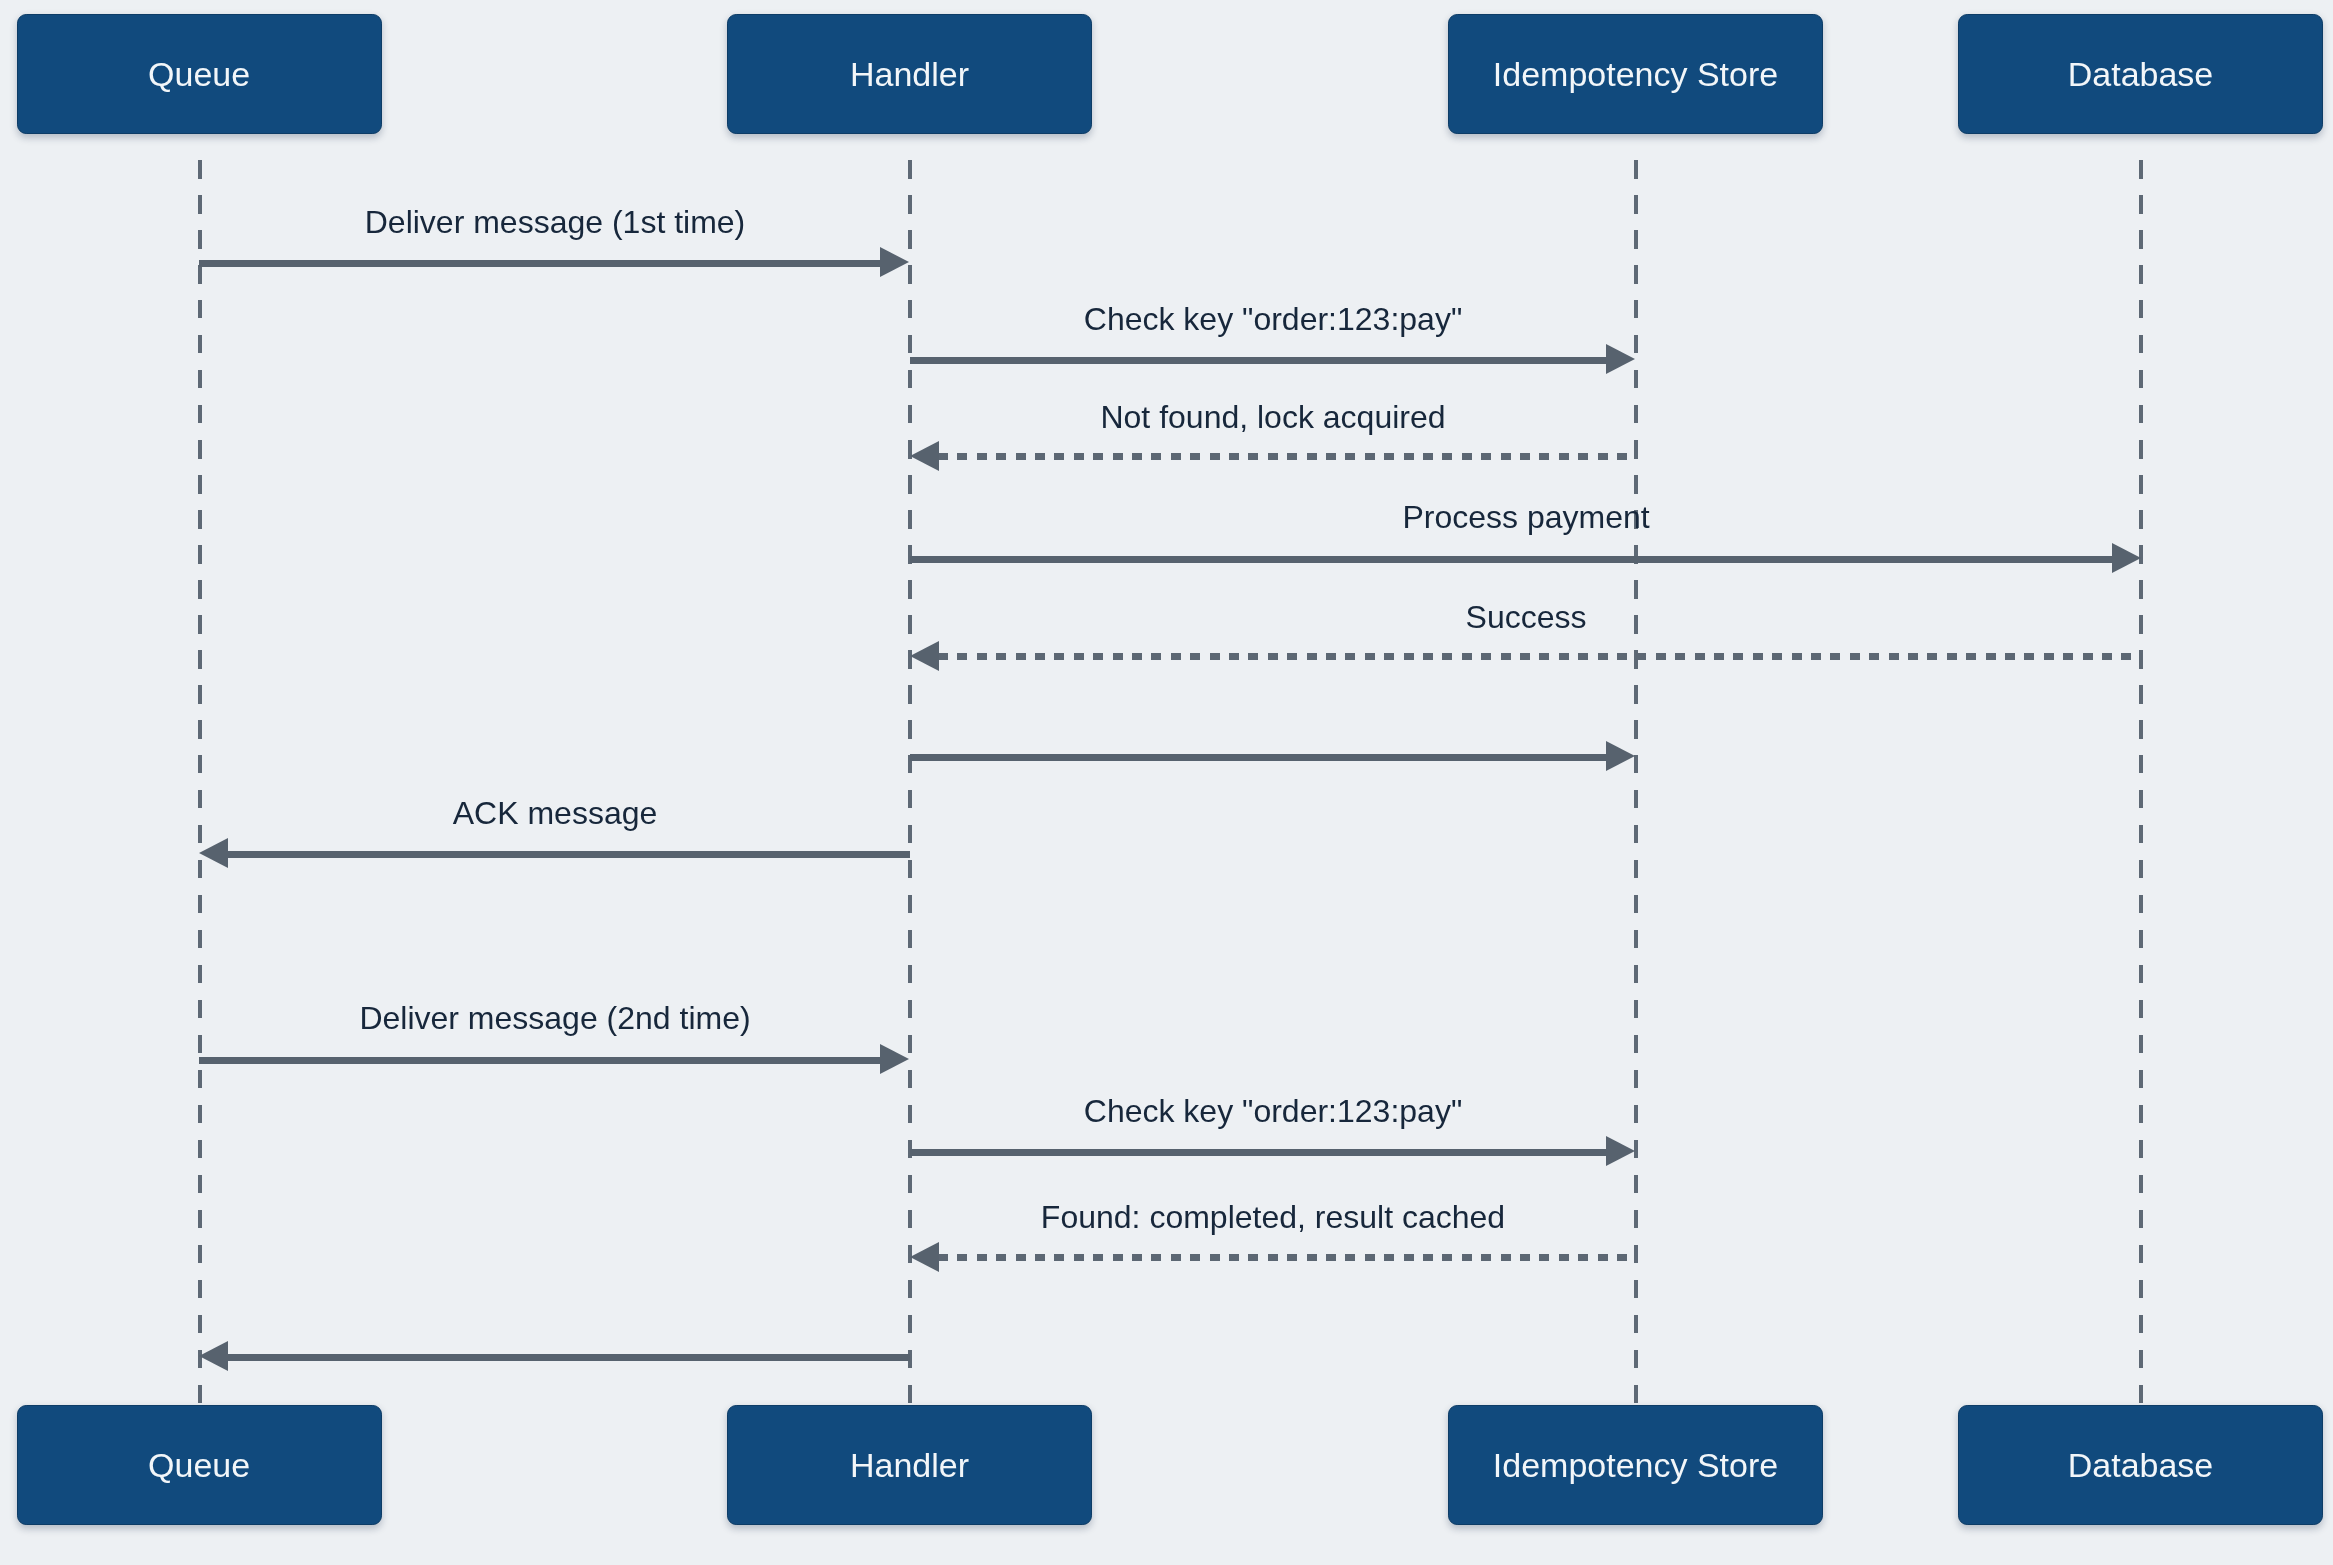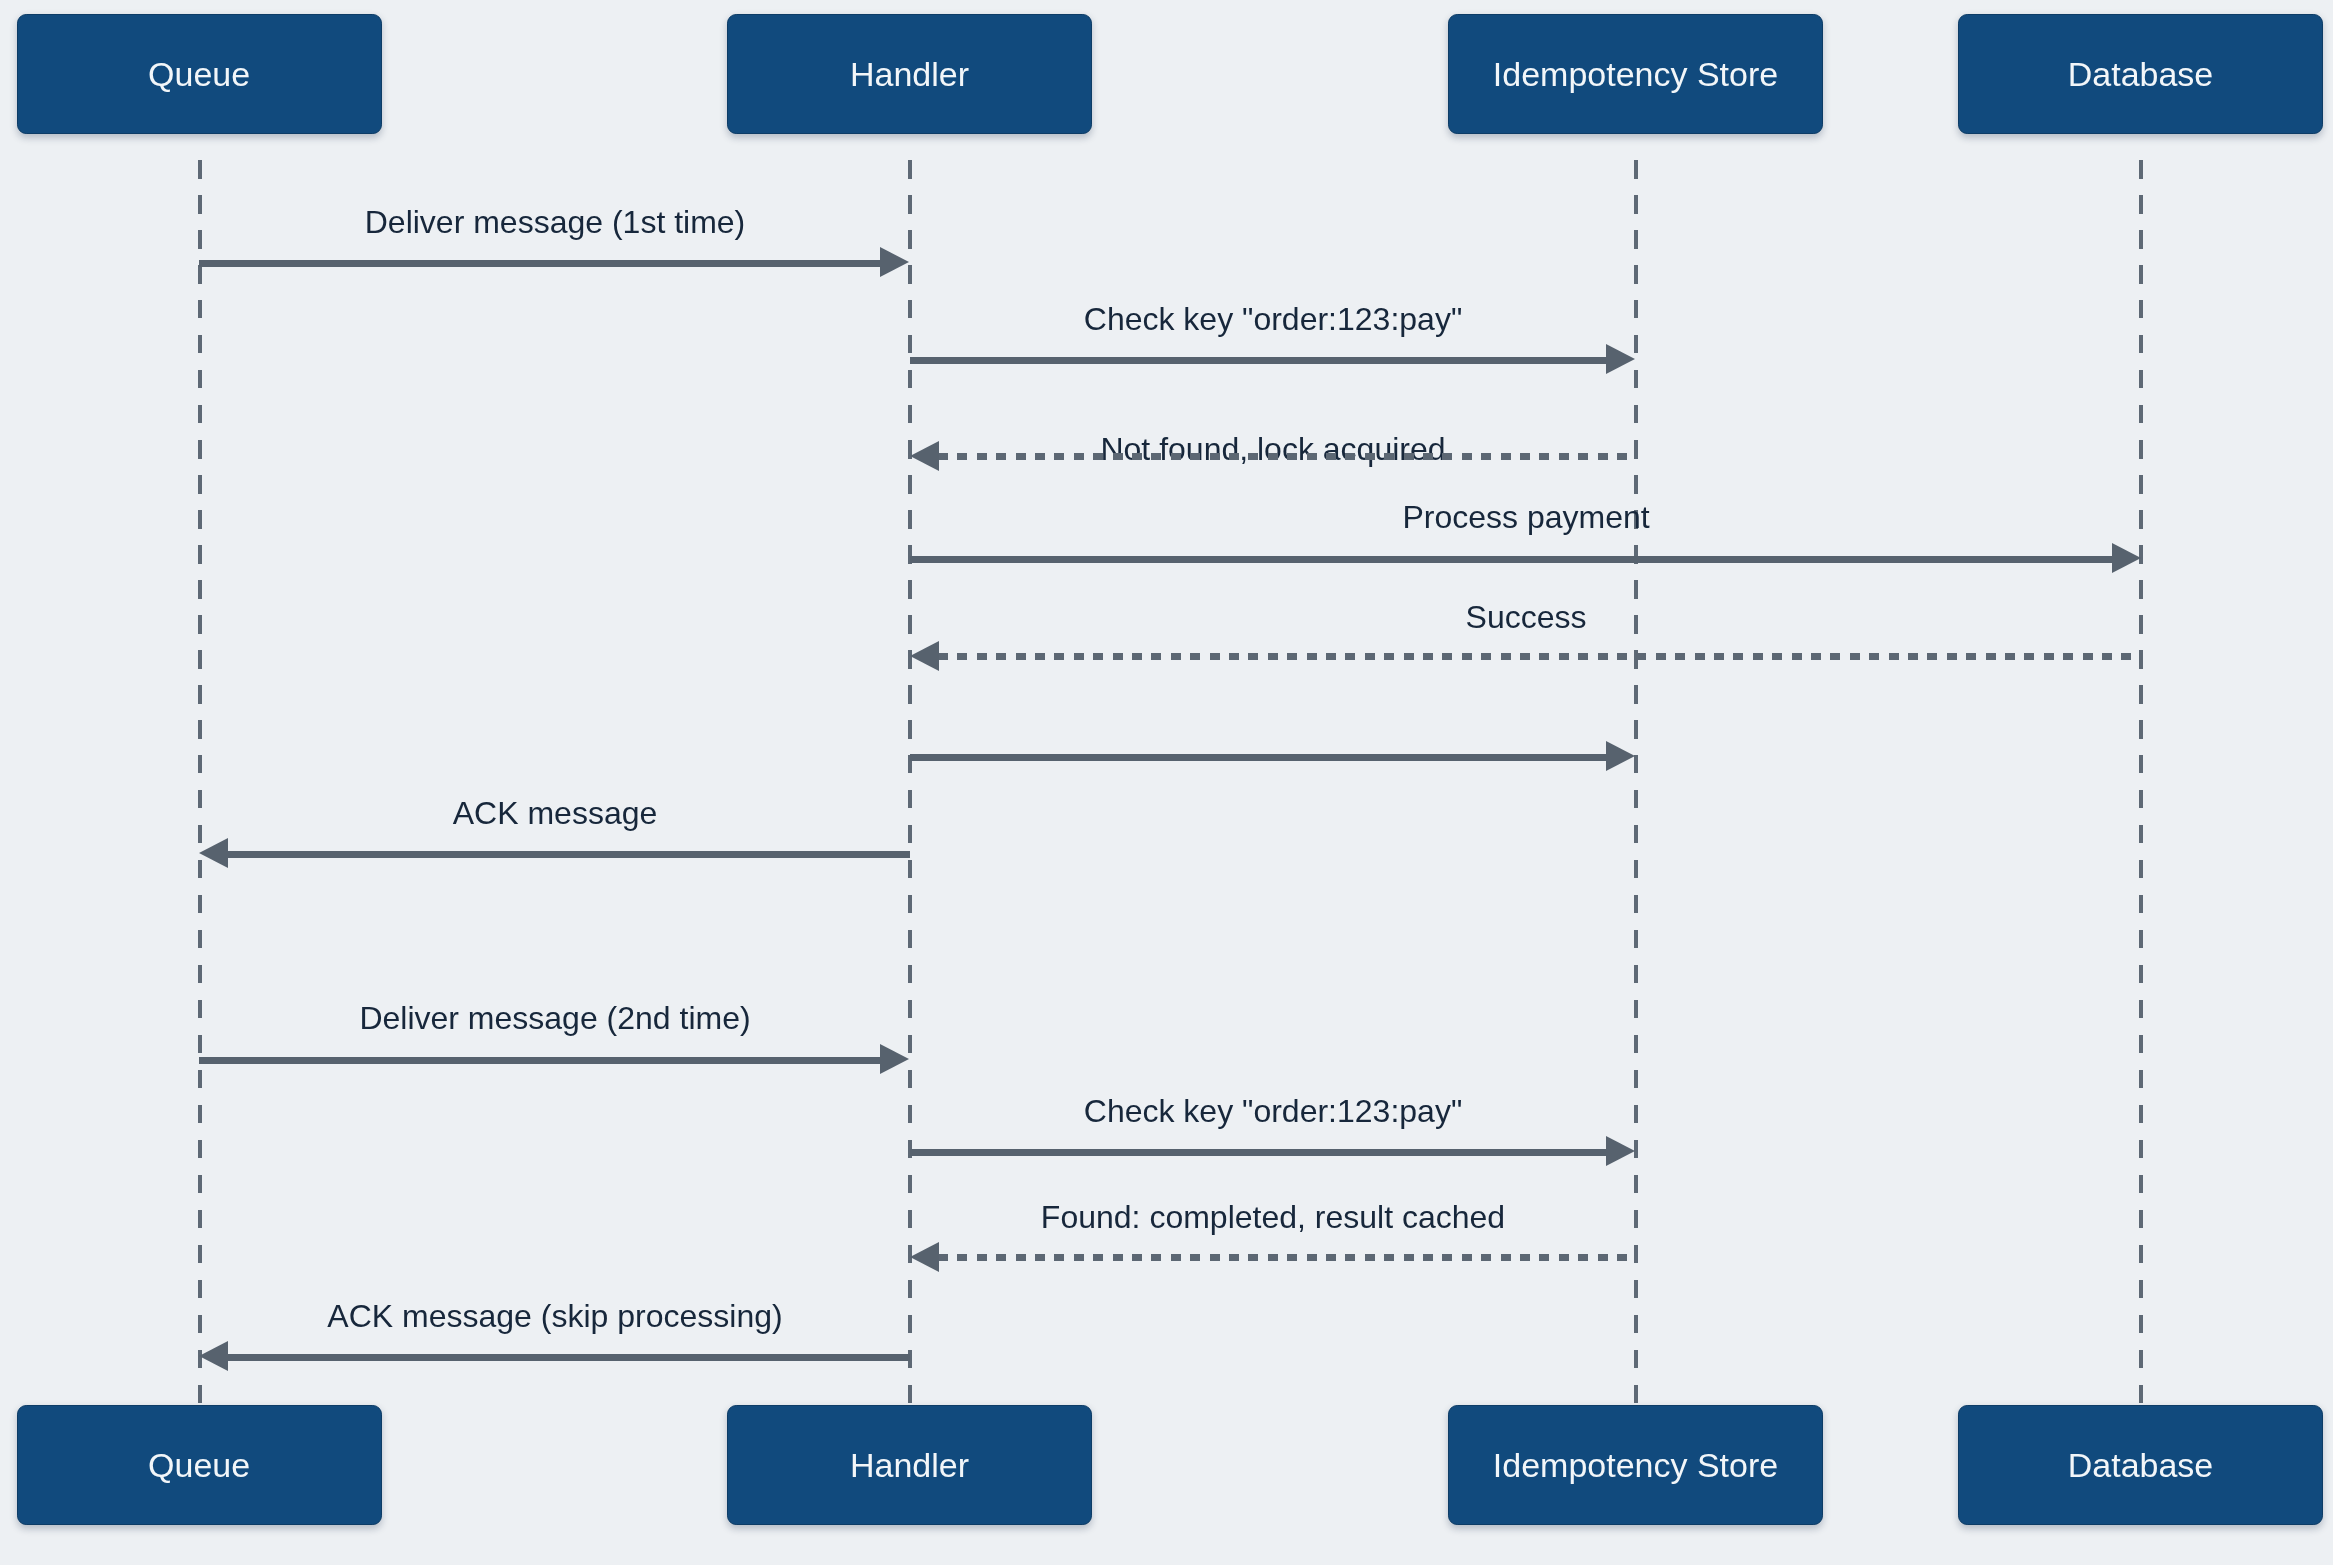--- a/index.html
+++ b/index.html
@@ -70,21 +70,21 @@
 
   
   .m1-label  { left: 555px;  top: 204px; }
   .m1-line   { left: 199px;  top: 260px; width: 687px; }
   .m1-head   { left: 880px;  top: 247px; }
 
   .m2-label  { left: 1273px; top: 301px; }
   .m2-line   { left: 910px;  top: 357px; width: 701px; }
   .m2-head   { left: 1606px; top: 344px; }
 
-  .m3-label  { left: 1273px; top: 399px; margin-top: 32px; }
+  .m3-label  { left: 1273px; top: 399px; }
   .m3-line   { left: 938px; top: 453px; width: 698px; }
   .m3-head   { left: 910px;  top: 441px; }
 
   .m4-label  { left: 1526px; top: 499px; }
   .m4-line   { left: 910px;  top: 556px; width: 1207px; }
   .m4-head   { left: 2112px; top: 543px; }
 
   .m5-label  { left: 1526px; top: 599px; }
   .m5-line   { left: 938px; top: 653px; width: 1204px; }
   .m5-head   { left: 910px;  top: 641px; }
@@ -173,21 +173,20 @@
   <div class="head-right m8-head"></div>
 
   <div class="msg-label m9-label">Check key "order:123:pay"</div>
   <div class="line-solid m9-line"></div>
   <div class="head-right m9-head"></div>
 
   <div class="msg-label m10-label">Found: completed, result cached</div>
   <div class="line-dotted m10-line"></div>
   <div class="head-left m10-head"></div>
 
-  <div class="msg-label m11-label">ACK message (skip processing)</div>
   <div class="line-solid m11-line"></div>
   <div class="head-left m11-head"></div>
 
   <div class="actor row-bottom a-queue">Queue</div>
   <div class="actor row-bottom a-handler">Handler</div>
   <div class="actor row-bottom a-idem">Idempotency Store</div>
   <div class="actor row-bottom a-db">Database</div>
 
 </div>
 

